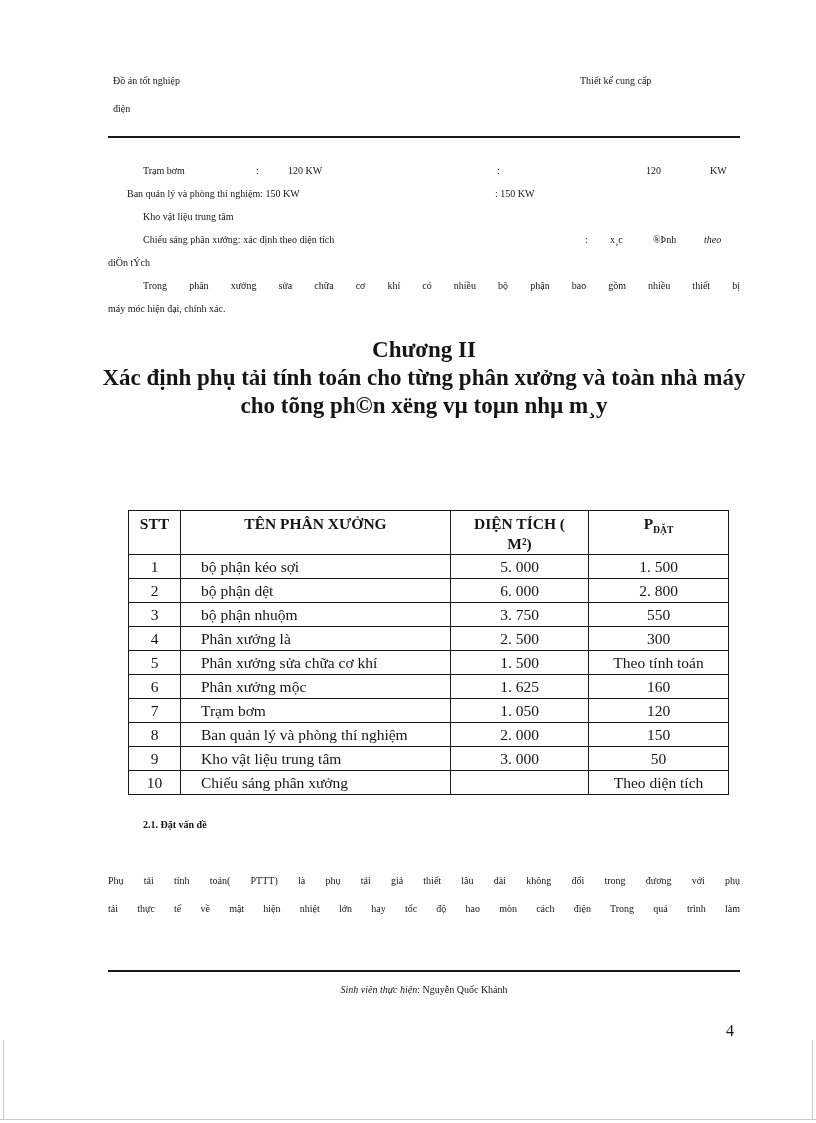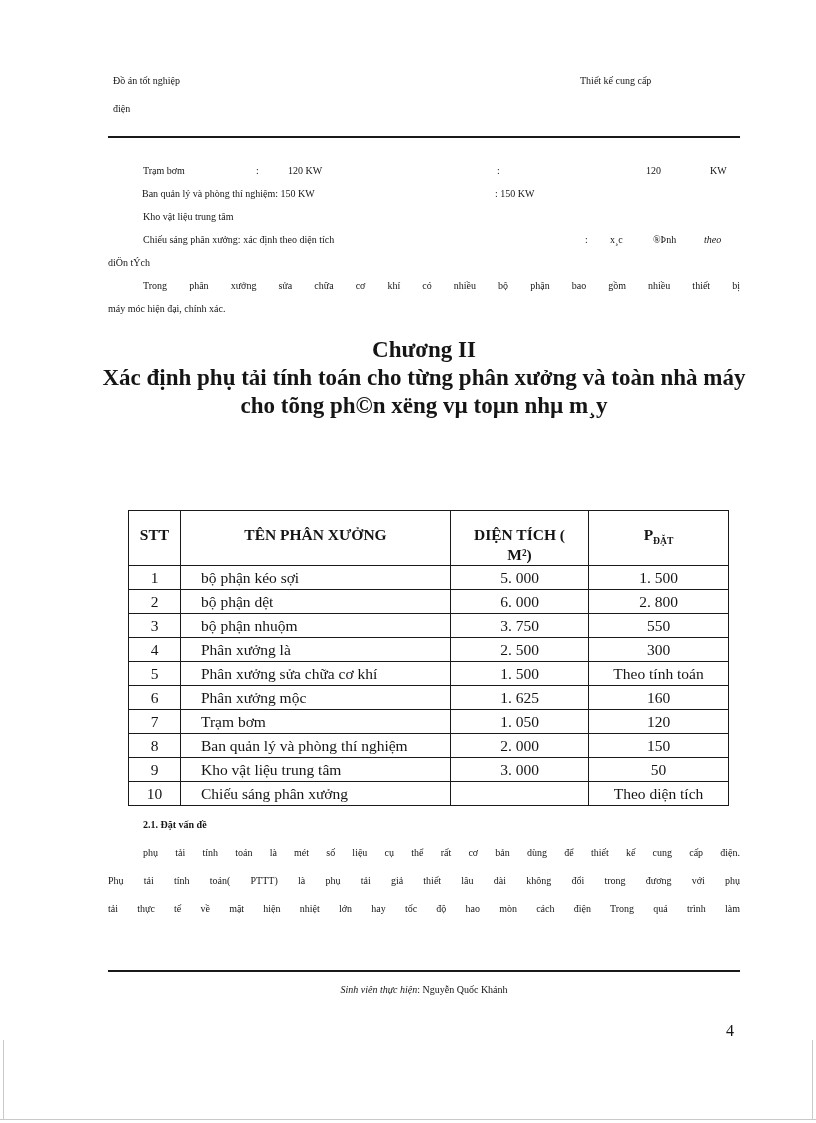--- a/index.html
+++ b/index.html
@@ -27,21 +27,21 @@
     font-size:15.5px;
   }
   .main-table td,.main-table th{
     border:1.5px solid #1a1a1a;
     padding:0 4px;
     overflow:hidden;
     color:#151515;
   }
   .main-table th{
     vertical-align:top;
-    padding-top:14px;
+    padding-top:3px;
     font-weight:bold;
     text-align:center;
     line-height:20px;
   }
   .main-table td{
     height:23px;
     text-align:center;
     line-height:20px;
     vertical-align:middle;
   }
@@ -64,21 +64,21 @@
   <div class="abs" style="left:0;top:160px;width:816px;height:21px;">
     <span class="abs t" style="left:143px;">Trạm bơm</span>
     <span class="abs t" style="left:256px;">:</span>
     <span class="abs t" style="left:288px;">120 KW</span>
     <span class="abs t" style="left:497px;">:</span>
     <span class="abs t" style="left:646px;">120</span>
     <span class="abs t" style="left:710px;">KW</span>
   </div>
 
   <div class="abs" style="left:0;top:183px;width:816px;height:21px;">
-    <span class="abs t" style="left:142px;">Ban quản lý và phòng thí nghiệm: 150 KW</span>
+    <span class="abs t" style="left:127px;">Ban quản lý và phòng thí nghiệm: 150 KW</span>
     <span class="abs t" style="left:495px;">: 150 KW</span>
   </div>
 
   <div class="abs t" style="left:143px;top:206px;">Kho vật liệu trung tâm</div>
 
   <div class="abs" style="left:0;top:229px;width:816px;height:21px;">
     <span class="abs t" style="left:143px;">Chiếu sáng phân xưởng: xác định theo diện tích</span>
     <span class="abs t" style="left:585px;">:</span>
     <span class="abs t" style="left:610px;">x¸c</span>
     <span class="abs t" style="left:653px;">®Þnh</span>
@@ -171,21 +171,20 @@
       <tr>
         <td>10</td>
         <td class="name-cell">Chiếu sáng phân xưởng</td>
         <td></td>
         <td>Theo diện tích</td>
       </tr>
     </tbody>
   </table>
 
   <div class="abs t bold" style="left:143px;top:814px;">2.1. Đặt vấn đề</div>
-  <div class="abs t just" style="left:143px;top:842px;width:597px;">phụ tải tính toán là mét số liệu  cụ thể rất cơ bản dùng để thiết kế cung cấp điện.</div>
   <div class="abs t just" style="left:108px;top:870px;width:632px;">Phụ tải tính toán( PTTT) là phụ tải giả thiết lâu dài không đổi trong đương với phụ</div>
   <div class="abs t just" style="left:108px;top:898px;width:632px;">tải thực tế về mặt hiện nhiệt lớn hay tốc độ hao mòn cách điện Trong quá trình làm</div>
 
   <div class="rule" style="top:970px;"></div>
   <div class="abs t center" style="left:108px;top:979px;width:632px;">
     <span style="font-style:italic;">Sinh viên thực hiện</span><span>: Nguyễn Quốc Khánh</span>
   </div>
   <div class="abs t" style="left:726px;top:1020px;font-size:16px;">4</div>
 
   <div class="scan-edge" style="left:0;bottom:3px;width:816px;height:1px;"></div>

